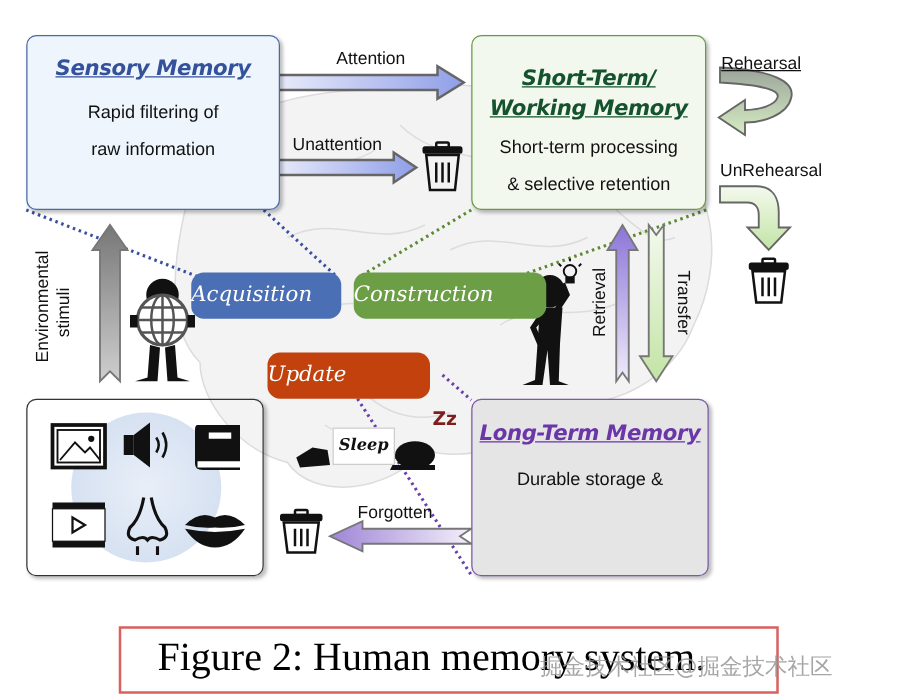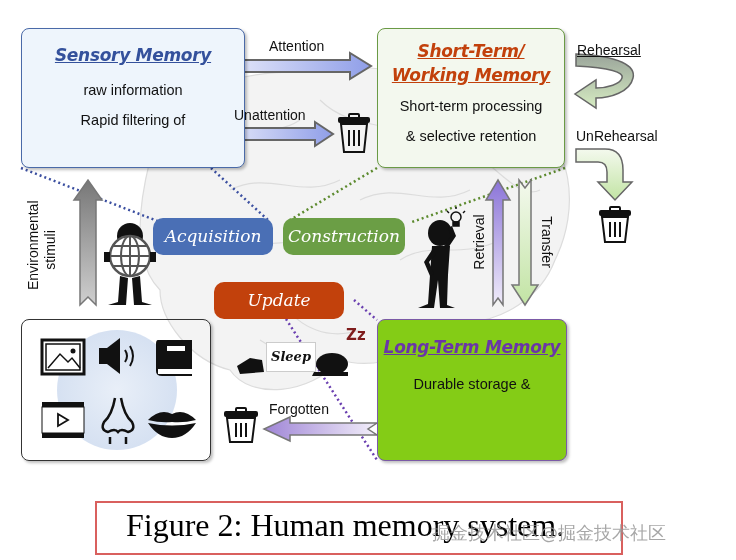--- a/index.html
+++ b/index.html
@@ -1,33 +1,33 @@
 <!DOCTYPE html>
 <html><head>
 <meta charset="utf-8">
 <style>
   html, body { margin:0; padding:0; background:#ffffff; }
   body { width:736px; height:560px; position:relative; overflow:hidden; font-family:"DejaVu Sans", sans-serif; }
   svg.bg { position:absolute; left:0; top:0; }
   .box { position:absolute; border-radius:8px; box-shadow:2px 2px 3px rgba(0,0,0,0.25); text-align:center; box-sizing:border-box; }
   .box-title { font-family:"DejaVu Sans", sans-serif; font-style:italic; font-weight:bold; text-decoration:underline; font-size:17px; letter-spacing:-0.3px; }
   .box-body { font-family:"Liberation Sans", sans-serif; font-size:14.5px; color:#111; line-height:30px; }
-  .sensory { left:21px; top:28px; width:224px; height:140px; background:#eef5fc; border:1.5px solid #4a6aa8; }
+  .sensory { left:21px; top:28px; width:203px; height:140px; background:#eef5fc; border:1.5px solid #4a6aa8; }
   .sensory .box-title { color:#34519c; margin-top:16px; }
   .sensory .box-body { margin-top:10px; }
   .short { left:377px; top:28px; width:188px; height:140px; background:#f3f8ee; border:1.5px solid #6a9a45; }
-  .short .box-title { color:#c2410c; margin-top:10px; line-height:24px; }
+  .short .box-title { color:#14532d; margin-top:22px; line-height:24px; }
   .short .box-body { margin-top:4px;text-align:center; }
-  .long { left:377px; top:319px; width:190px; height:142px; background:#84cc16; border:1.5px solid #7b5aa6; }
+  .long { left:377px; top:319px; width:190px; height:142px; background:#e5e5e5; border:1.5px solid #7b5aa6; }
   .long .box-title { color:#6a36a8; margin-top:17px; }
   .long .box-body { margin-top:12px; }
   .stimuli { left:21px; top:319px; width:190px; height:142px; background:#fff; border:1.5px solid #333; }
-  .pill { position:absolute; height:37px; border-radius:10px; color:#fff; font-family:"DejaVu Serif", serif; font-style:italic; font-size:17px; line-height:37px; text-align:center; }
+  .pill { position:absolute; height:37px; border-radius:10px; color:#fff; font-family:"DejaVu Serif", serif; font-style:italic; font-size:17px; line-height:37px; }
   .acq { left:153px; top:218px; width:120px; background:#4a6fb5; }
-  .con { left:283px; top:218px; width:122px; background:#6b9e45; }
+  .con { left:283px; top:218px; width:154px; background:#6b9e45; }
   .upd { left:214px; top:282px; width:130px; background:#c2410c; }
   .lbl { position:absolute; font-family:"Liberation Sans", sans-serif; font-size:14px; color:#111; white-space:nowrap; }
   .vlbl { position:absolute; font-family:"Liberation Sans", sans-serif; font-size:14px; color:#111; white-space:nowrap; transform-origin:center; }
   .caption-frame { position:absolute; left:95px; top:501px; width:528px; height:54px; border:2.5px solid #d9605e; box-sizing:border-box; }
   .caption { position:absolute; left:126px; top:507px; font-family:"Liberation Serif", serif; font-size:32px; color:#000; white-space:nowrap; }
   .watermark { position:absolute; left:432px; top:521px; font-family:"DejaVu Sans", sans-serif; font-size:18px; color:rgba(150,150,150,0.85); white-space:nowrap; }
   .sleep-card { position:absolute; left:266px; top:342px; width:48px; height:28px; background:#fff; border:1px solid #ccc; font-family:"DejaVu Serif", serif; font-style:italic; font-weight:bold; font-size:13px; line-height:28px; text-align:center; color:#111; }
   .zz { position:absolute; left:346px; top:330px; font-family:"DejaVu Sans", sans-serif; font-weight:bold; font-size:15px; color:#7f1d1d; line-height:10px; }
 </style>
 </head>
@@ -186,22 +186,22 @@
   </g>
   <g fill="#111">
     <path d="M148,420 Q160,408 172,414 Q184,408 196,420 Q184,423 172,422 Q160,423 148,420 Z"></path>
     <path d="M148,423 Q172,428 196,423 Q186,438 172,438 Q158,438 148,423 Z"></path>
   </g>
 </svg>
 
 <div class="box sensory">
   <div class="box-title">Sensory Memory</div>
   <div class="box-body">
+    <div>Rapid filtering of</div>
     <div>raw information</div>
-    <div>Rapid filtering of</div>
   </div>
 </div>
 
 <div class="box short">
   <div class="box-title">
     <div>Short-Term/</div>
     <div>Working Memory</div>
   </div>
   <div class="box-body">
     <div>Short-term processing</div>
@@ -219,21 +219,21 @@
 <div class="box stimuli" style="background:transparent;"></div>
 
 <div class="pill acq">Acquisition</div>
 <div class="pill con">Construction</div>
 <div class="pill upd">Update</div>
 
 <div class="lbl" style="left:269px; top:38px;">Attention</div>
 <div class="lbl" style="left:234px; top:107px;">Unattention</div>
 <div class="lbl" style="left:577px; top:42px;text-decoration:underline;">Rehearsal</div>
 <div class="lbl" style="left:576px; top:128px;">UnRehearsal</div>
-<div class="lbl" style="left:269px; top:401px;">Forgotten</div>
+<div class="lbl" style="left:286px; top:401px;">Forgotten</div>
 
 <div class="vlbl" style="left:2px; top:233px; width:80px; text-align:center; transform:rotate(-90deg); line-height:17px;">
   <div>Environmental</div>
   <div>stimuli</div>
 </div>
 <div class="vlbl" style="left:449px; top:234px; width:60px; text-align:center; transform:rotate(-90deg);">Retrieval</div>
 <div class="vlbl" style="left:517px; top:234px; width:60px; text-align:center; transform:rotate(90deg);">Transfer</div>
 
 <div class="sleep-card">Sleep</div>
 <div class="zz">Zz</div>

